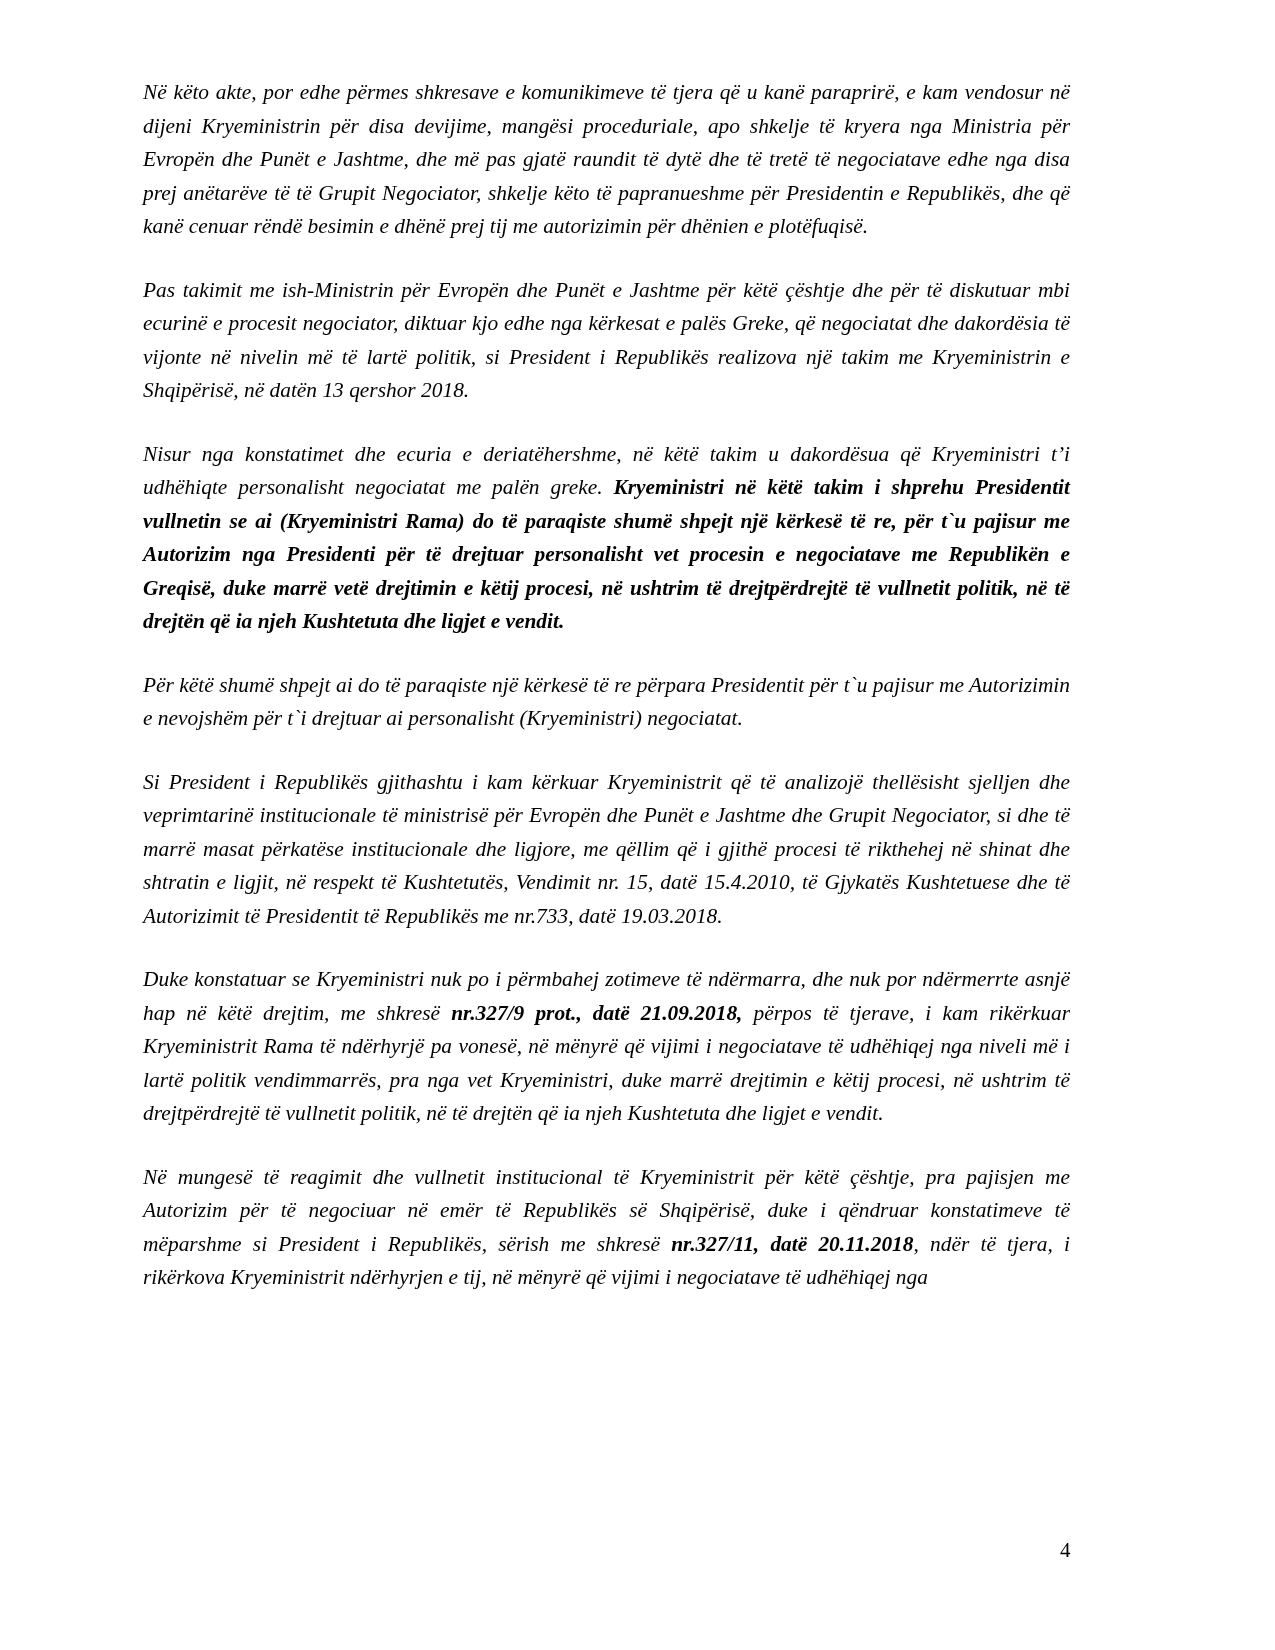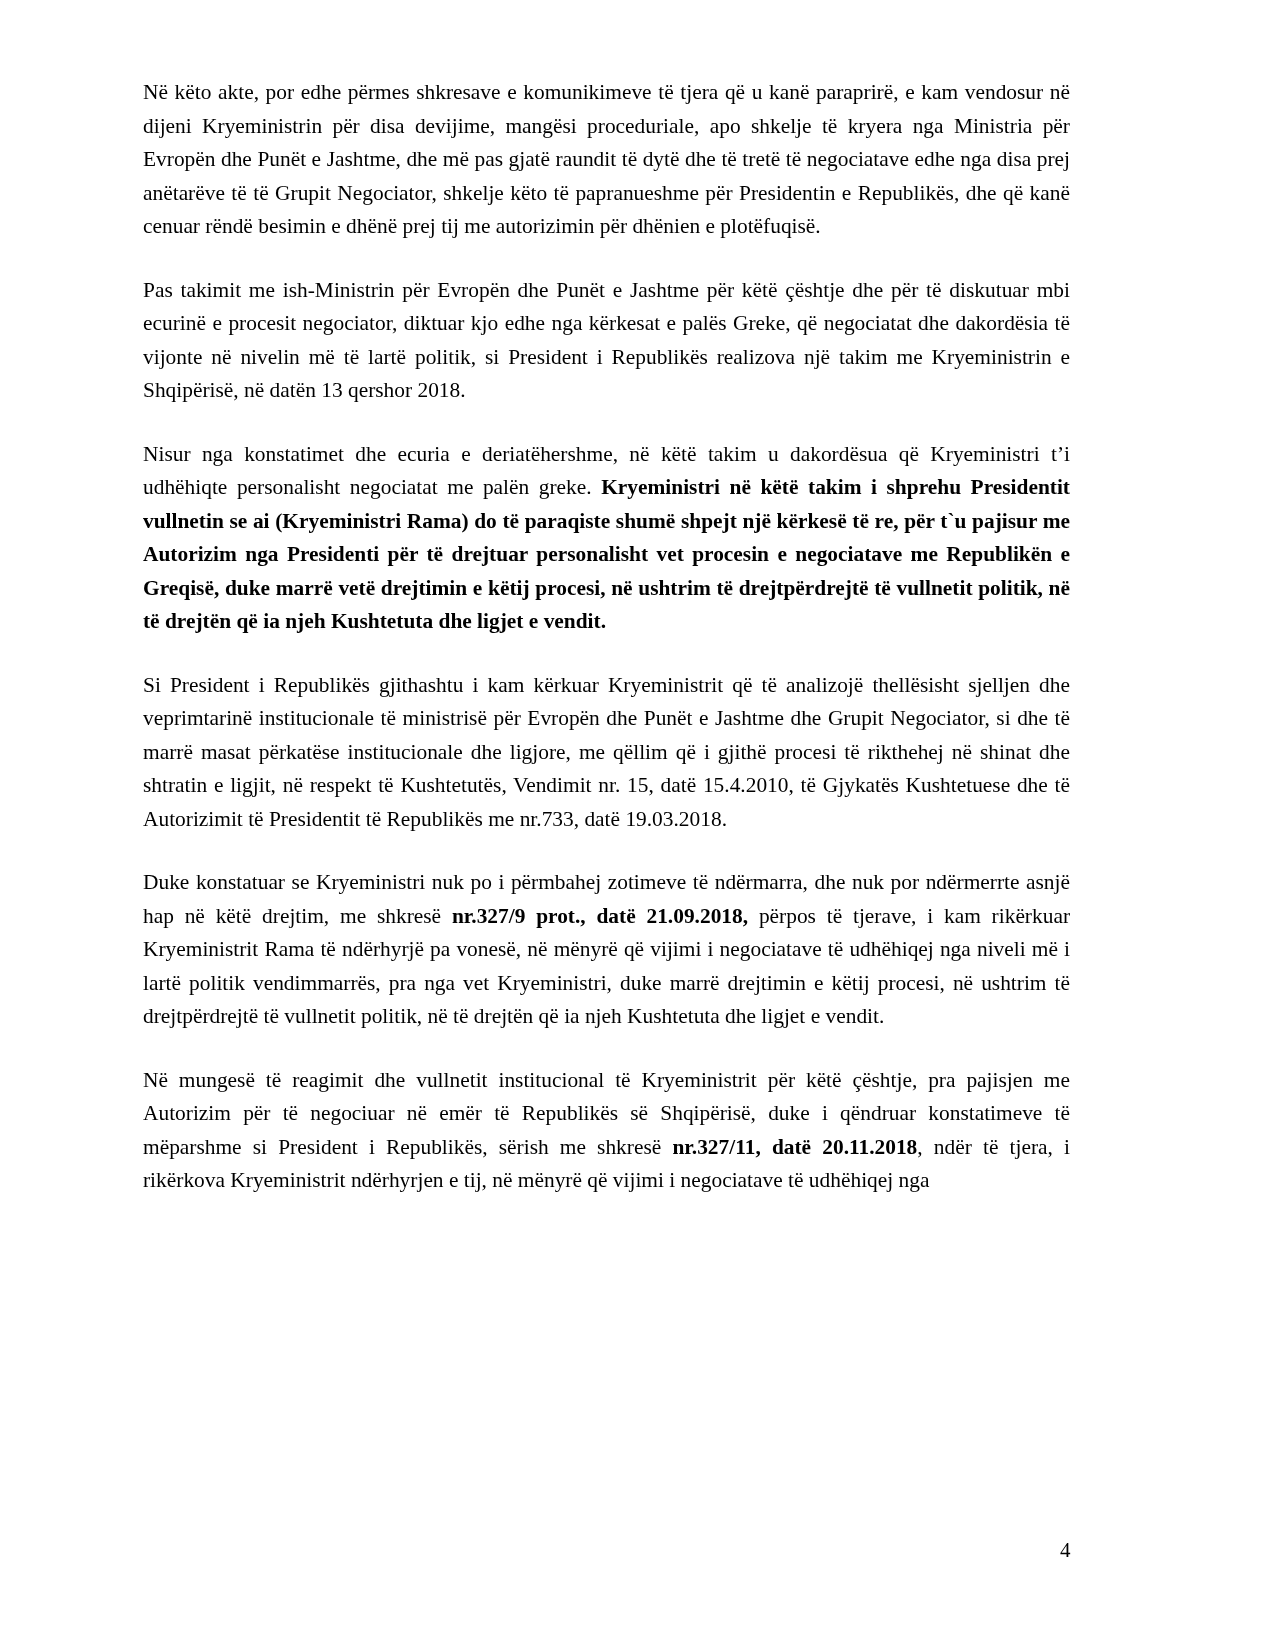--- a/index.html
+++ b/index.html
@@ -13,20 +13,21 @@
       position: relative;
       overflow: hidden;
       font-family: "Liberation Serif", "DejaVu Serif", serif;
       color: #000000;
     }
     .page {
       position: absolute;
       left: 143px;
       top: 76px;
       width: 927px;
+      font-style: italic;
     }
     .para {
       font-size: 21.4px;
       line-height: 33.5px;
       text-align: justify;
       margin: 0 0 30px 0;
       hyphens: none;
     }
     .para b {
       font-weight: bold;
@@ -48,20 +49,23 @@
   </p>
 
   <p class="para">
     <span>Pas takimit me ish-Ministrin për Evropën dhe Punët e Jashtme për këtë çështje dhe për të diskutuar mbi ecurinë e procesit negociator, diktuar kjo edhe nga kërkesat e palës Greke, që negociatat dhe dakordësia të vijonte në nivelin më të lartë politik, si President i Republikës realizova një takim me Kryeministrin e Shqipërisë, në datën 13 qershor 2018.</span>
   </p>
 
   <p class="para">
     <span>Nisur nga konstatimet dhe ecuria e deriatëhershme, në këtë takim u dakordësua që Kryeministri t’i udhëhiqte personalisht negociatat me palën greke. </span><b>Kryeministri në këtë takim i shprehu Presidentit vullnetin se ai (Kryeministri Rama) do të paraqiste shumë shpejt një kërkesë të re, për t`u pajisur me Autorizim nga Presidenti për të drejtuar personalisht vet procesin e negociatave me Republikën e Greqisë, duke marrë vetë drejtimin e këtij procesi, në ushtrim të drejtpërdrejtë të vullnetit politik, në të drejtën që ia njeh Kushtetuta dhe ligjet e vendit.</b>
   </p>
 
+  <p class="para">
+    <span>Për këtë shumë shpejt ai do të paraqiste një kërkesë të re përpara Presidentit për t`u pajisur me Autorizimin e nevojshëm për t`i drejtuar ai personalisht (Kryeministri) negociatat.</span>
+  </p>
 
   <p class="para">
     <span>Si President i Republikës gjithashtu i kam kërkuar Kryeministrit që të analizojë thellësisht sjelljen dhe veprimtarinë institucionale të ministrisë për Evropën dhe Punët e Jashtme dhe Grupit Negociator, si dhe të marrë masat përkatëse institucionale dhe ligjore, me qëllim që i gjithë procesi të rikthehej në shinat dhe shtratin e ligjit, në respekt të Kushtetutës, Vendimit nr. 15, datë 15.4.2010, të Gjykatës Kushtetuese dhe të Autorizimit të Presidentit të Republikës me nr.733, datë 19.03.2018.</span>
   </p>
 
   <p class="para">
     <span>Duke konstatuar se Kryeministri nuk po i përmbahej zotimeve të ndërmarra, dhe nuk por ndërmerrte asnjë hap në këtë drejtim, me shkresë </span><b>nr.327/9 prot., datë 21.09.2018,</b><span> përpos të tjerave, i kam rikërkuar Kryeministrit Rama të ndërhyrjë pa vonesë, në mënyrë që vijimi i negociatave të udhëhiqej nga niveli më i lartë politik vendimmarrës, pra nga vet Kryeministri, duke marrë drejtimin e këtij procesi, në ushtrim të drejtpërdrejtë të vullnetit politik, në të drejtën që ia njeh Kushtetuta dhe ligjet e vendit.</span>
   </p>
 
 

